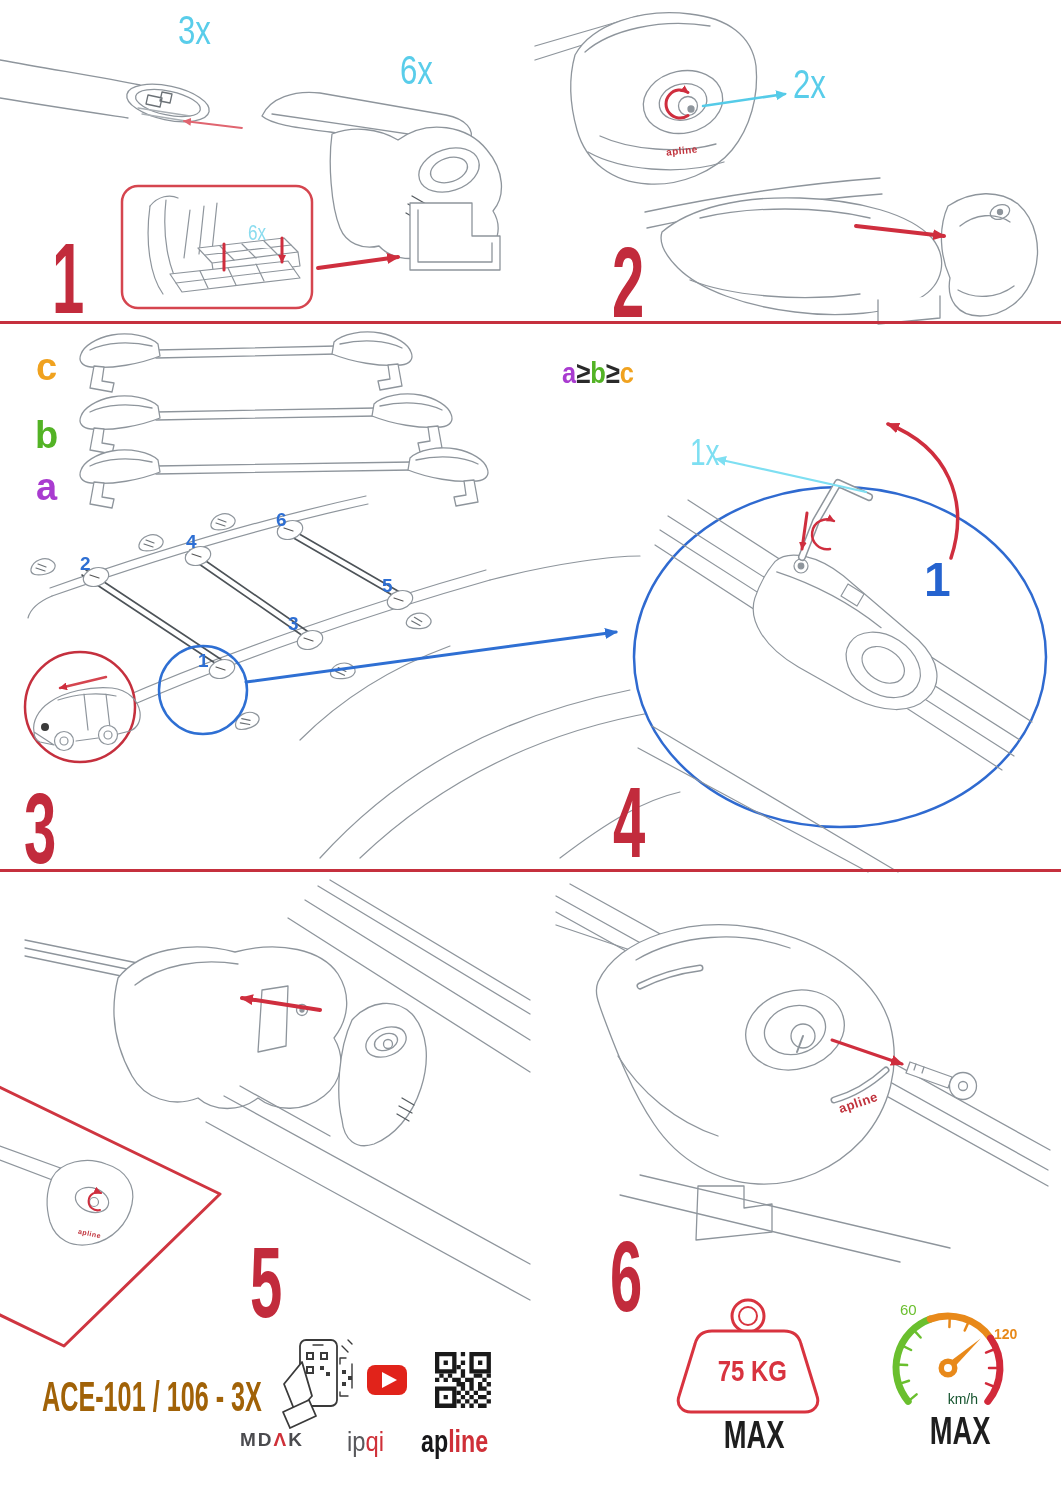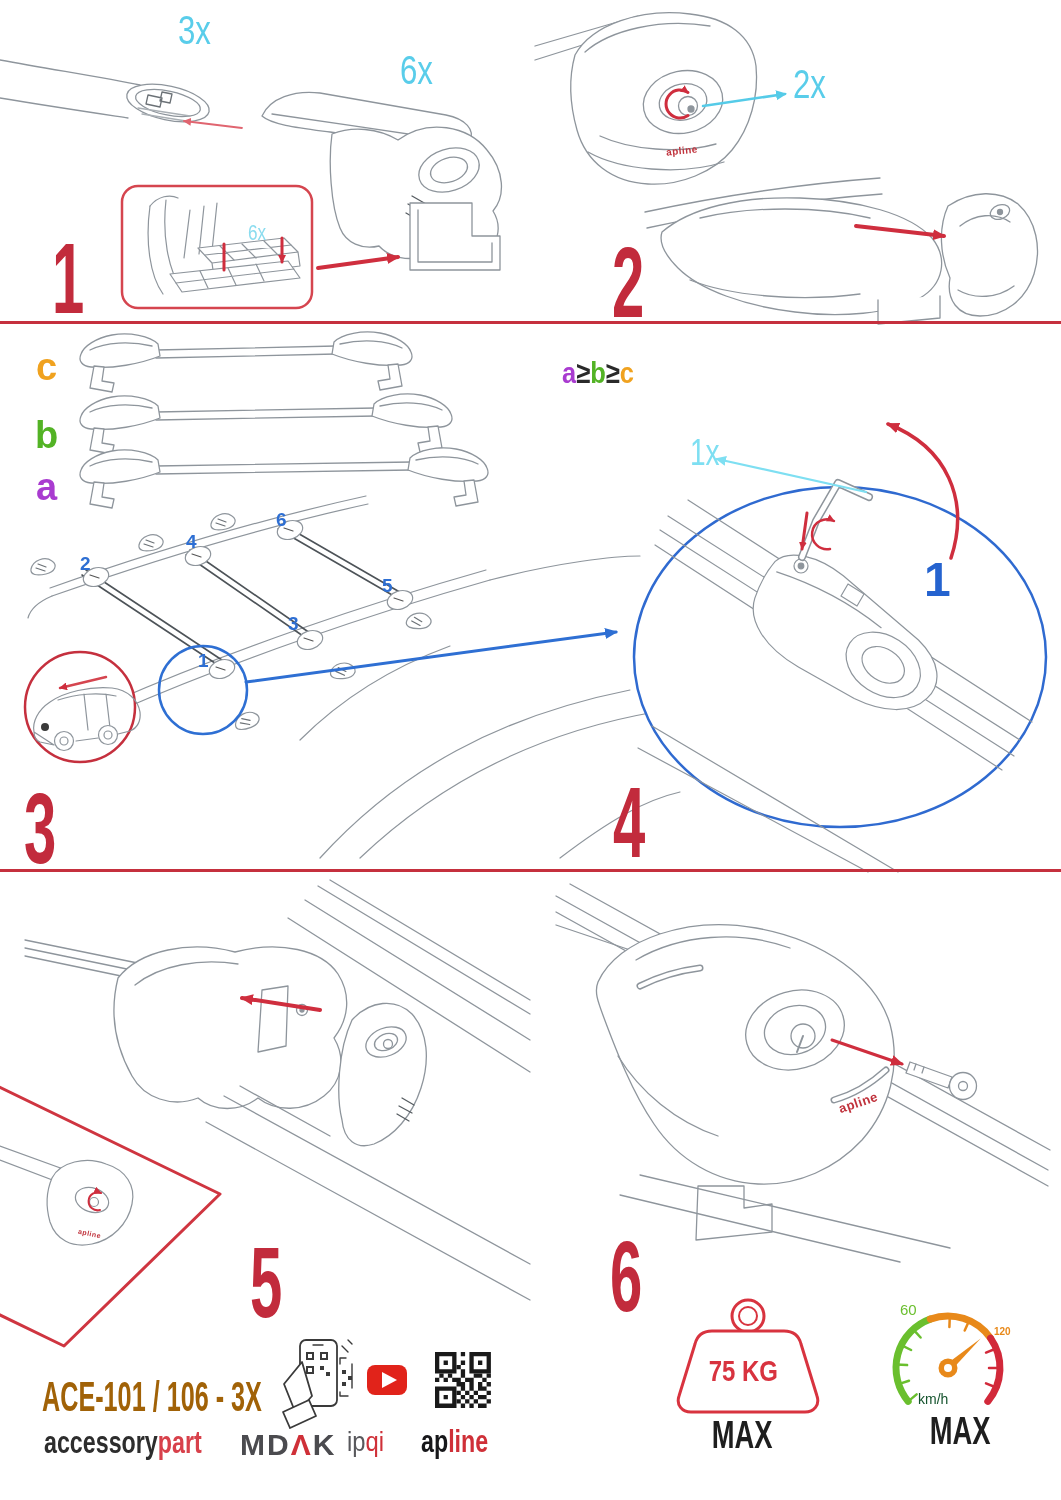--- a/index.html
+++ b/index.html
@@ -9,21 +9,21 @@
   .divider{position:absolute;left:0;width:1061px;height:3px;background:#c5303e;}
   .t{position:absolute;white-space:nowrap;line-height:1;}
   .cx{display:inline-block;transform:scaleX(.78);transform-origin:0 0;}
   .cx6{display:inline-block;transform:scaleX(.6);transform-origin:0 0;}
   .cx85{display:inline-block;transform:scaleX(.85);transform-origin:0 0;}
   .cyan{color:#59cdea;font-size:40px;font-weight:400;}
   .cyanL{color:#7edff2;font-size:36px;}
   .num{color:#c22b3c;font-size:100px;font-weight:700;}
   .num .cx6{transform:scaleX(.58);}
   .bluenum{color:#2e6fd3;font-size:19px;font-weight:700;}
-  .ctr{text-align:left;}
+  .ctr{text-align:right;}
   .mark{color:#c0323c;font-weight:700;letter-spacing:.5px;}
 </style>
 </head>
 <body>
 
 <div class="canvas">
 
 <svg class="art" width="1061" height="1500" viewBox="0 0 1061 1500" stroke-linecap="round" stroke-linejoin="round">
   <defs>
     <marker id="mRed" markerWidth="14" markerHeight="11" refX="11" refY="5.5" orient="auto" markerUnits="userSpaceOnUse">
@@ -320,26 +320,25 @@
 <div class="t" style="left:924px;top:556px;font-size:48px;font-weight:700;color:#2563cf">1</div>
 <div class="t num" style="left:613px;top:772px"><span class="cx6">4</span></div>
 
 <div class="t num" style="left:250px;top:1232px"><span class="cx6">5</span></div>
 <div class="t mark" style="left:78px;top:1230px;font-size:7px;transform:rotate(12deg)">apline</div>
 
 <div class="t num" style="left:610px;top:1226px"><span class="cx6">6</span></div>
 <div class="t mark" style="left:838px;top:1096px;font-size:13px;transform:rotate(-19deg)">apline</div>
 
 <div class="t" style="left:42px;top:1376px;font-size:42px;font-weight:700;color:#a16207"><span class="cx6" style="transform:scaleX(.6)">ACE-101 / 106 - 3X</span></div>
-<div class="t" style="left:44px;top:1427px;font-size:31px;font-weight:700"><span class="cx" style="transform:scaleX(.75)"><span style="color:#2d2d2d">accessory</span><span style="color:#d8414b">part</span></span></div>
-<div class="t" style="left:240px;top:1430px;font-size:30px;font-weight:700;letter-spacing:2px"><span style="color:#4b4b4f">MD</span><span style="color:#cf3038">Λ</span><span style="color:#4b4b4f">K</span></div>
+<div class="t" style="left:240px;top:1430px;font-size:19px;font-weight:700;letter-spacing:2px"><span style="color:#4b4b4f">MD</span><span style="color:#cf3038">Λ</span><span style="color:#4b4b4f">K</span></div>
 <div class="t" style="left:347px;top:1428px;font-size:28px"><span class="cx85"><span style="color:#58585c">ip</span><span style="color:#cf3038">qi</span></span></div>
 <div class="t" style="left:421px;top:1426px;font-size:31px;font-weight:600"><span class="cx" style="transform:scaleX(.75)"><span style="color:#17171a">ap</span><span style="color:#cf3038">line</span></span></div>
 
 <div class="t ctr" style="left:700px;top:1356px;width:96px;font-size:30px;font-weight:700;color:#d8333f"><span class="cx" style="transform-origin:center;transform:scaleX(.8)">75 KG</span></div>
 <div class="t ctr" style="left:700px;top:1416px;width:96px;font-size:38px;font-weight:700;color:#1e1e1e"><span class="cx" style="transform-origin:center;transform:scaleX(.72)">MAX</span></div>
 
 <div class="t" style="left:900px;top:1302px;font-size:15px;font-weight:400;color:#6abf2e">60</div>
-<div class="t" style="left:994px;top:1327px;font-size:10px;font-weight:700;color:#e8891a">120</div>
+<div class="t" style="left:994px;top:1327px;font-size:14px;font-weight:700;color:#e8891a">120</div>
 <div class="t ctr" style="left:918px;top:1392px;width:60px;font-size:14px;color:#14532d">km/h</div>
 <div class="t ctr" style="left:918px;top:1412px;width:60px;font-size:38px;font-weight:700;color:#1e1e1e"><span class="cx" style="transform-origin:center;transform:scaleX(.72)">MAX</span></div>
 
 </div>
 
 </body></html>

